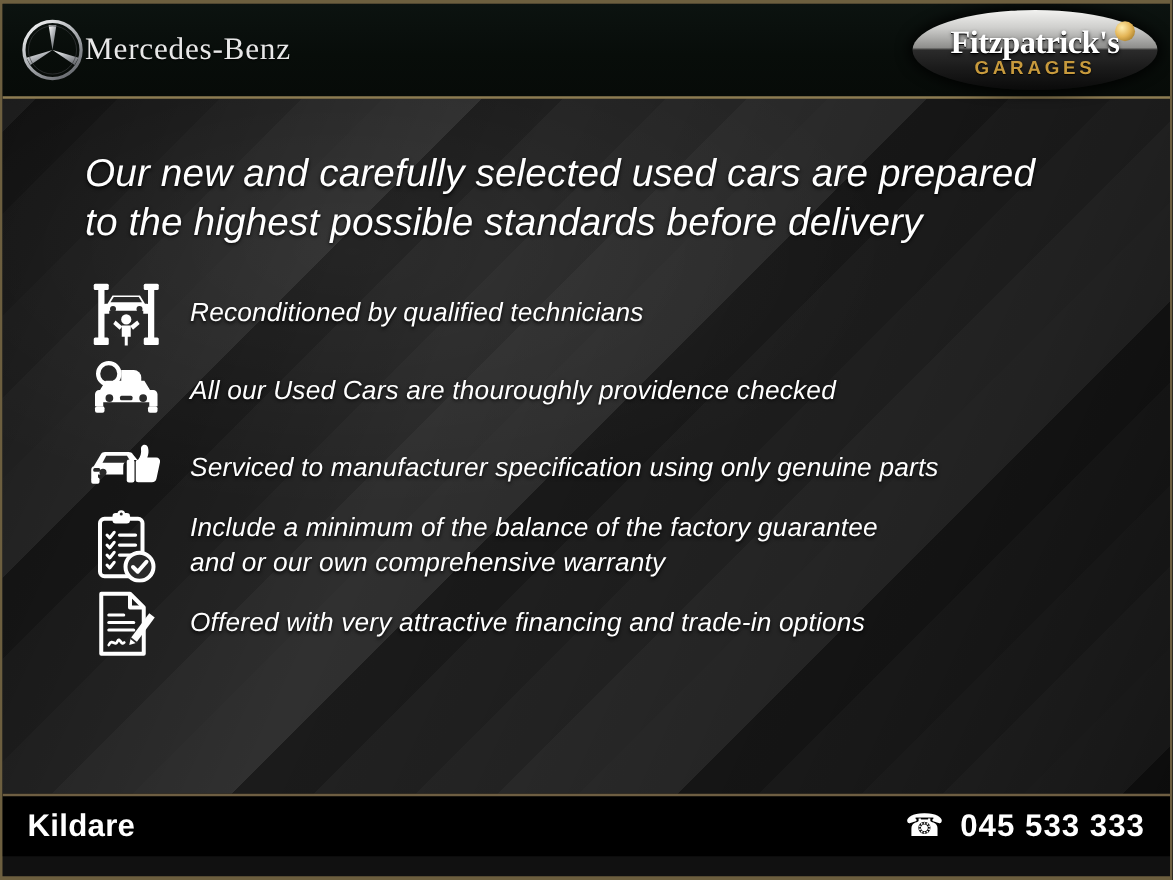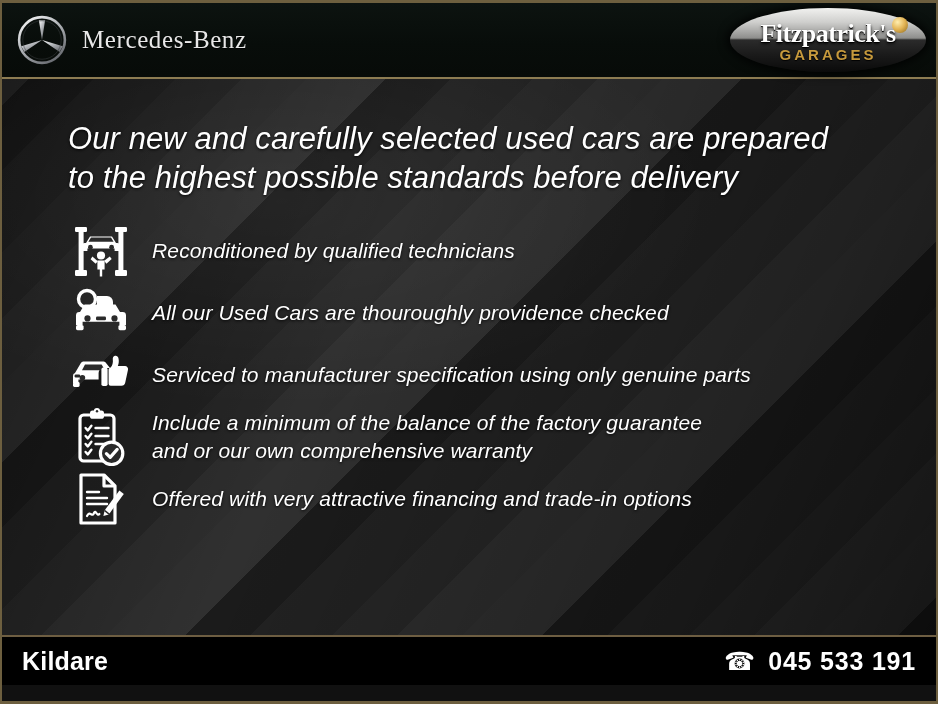--- a/index.html
+++ b/index.html
@@ -30,21 +30,20 @@
     display: flex;
     align-items: center;
     justify-content: space-between;
     padding: 0 10px 0 14px;
     z-index: 5;
   }
 
   .brand-lockup {
     display: flex;
     align-items: center;
-    gap: 14px;
   }
 
   .mb-star { width: 52px; height: 52px; display: block; }
 
   .mb-wordmark {
     color: #e8e8e8;
     font-family: "Liberation Serif", serif;
     font-size: 25px;
     letter-spacing: 0.6px;
     white-space: nowrap;
@@ -382,17 +381,17 @@
         </li>
 
       </ul>
     </div>
   </div>
 
   <div class="footer">
     <span class="location">Kildare</span>
     <div class="phone-block">
       <span class="phone-icon">☎</span>
-      <span class="phone-number">045 533 191</span>
+      <span class="phone-number">045 533 333</span>
     </div>
   </div>
 
 </div>
 
 </body></html>

